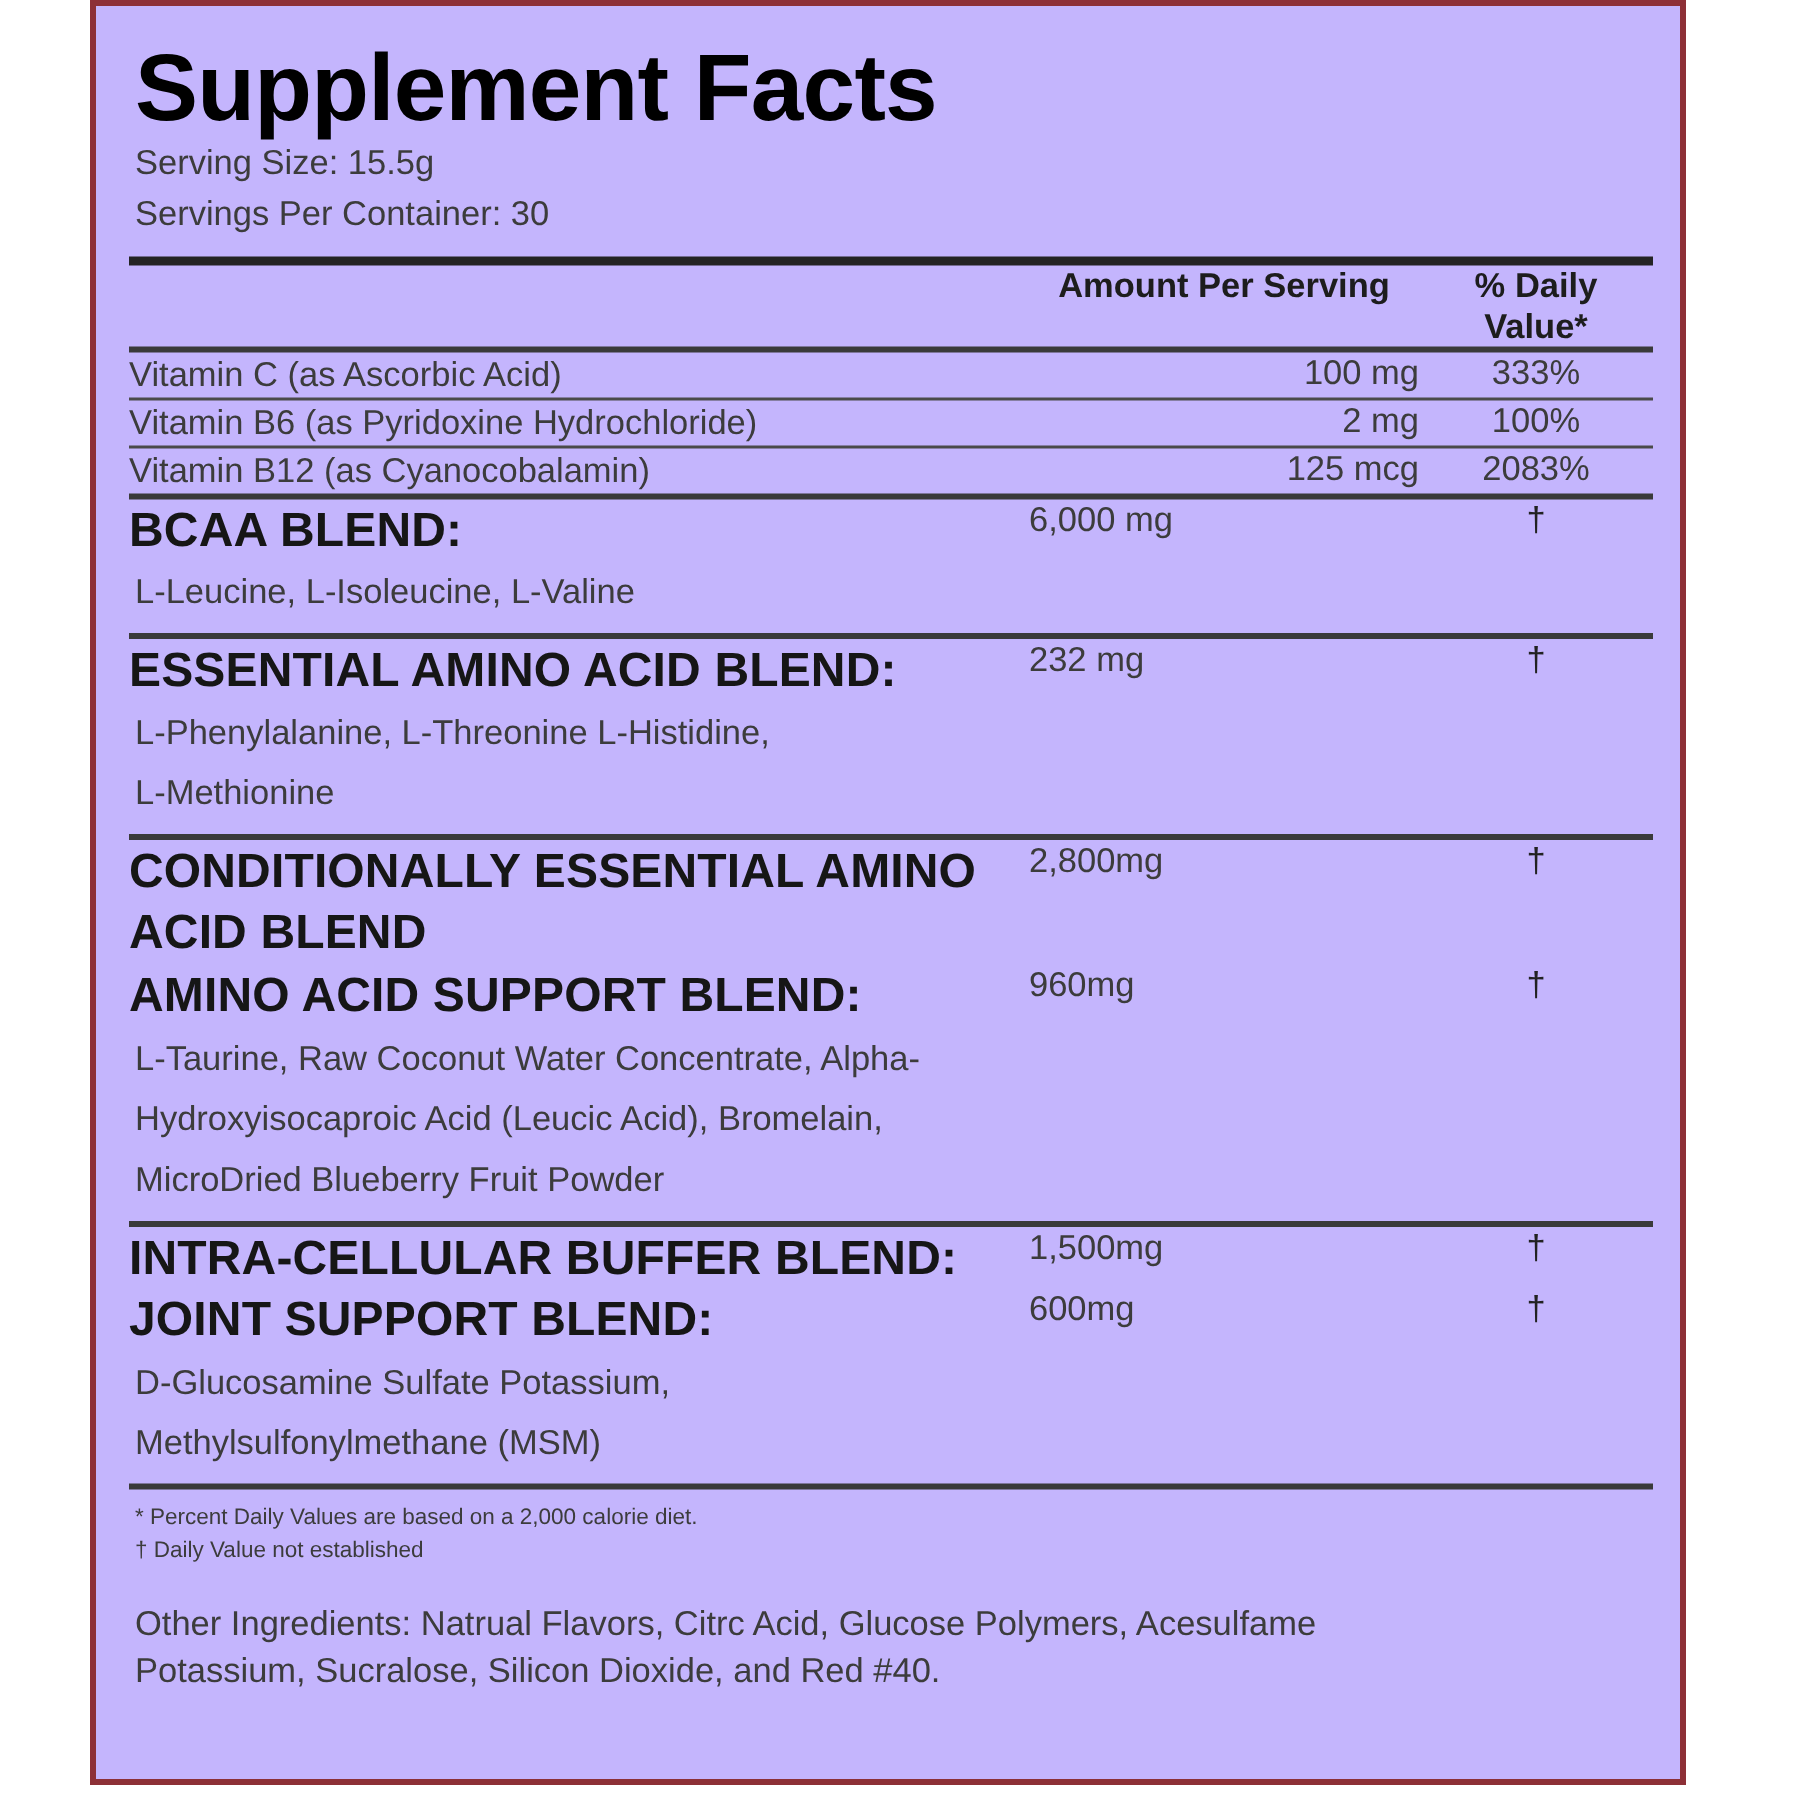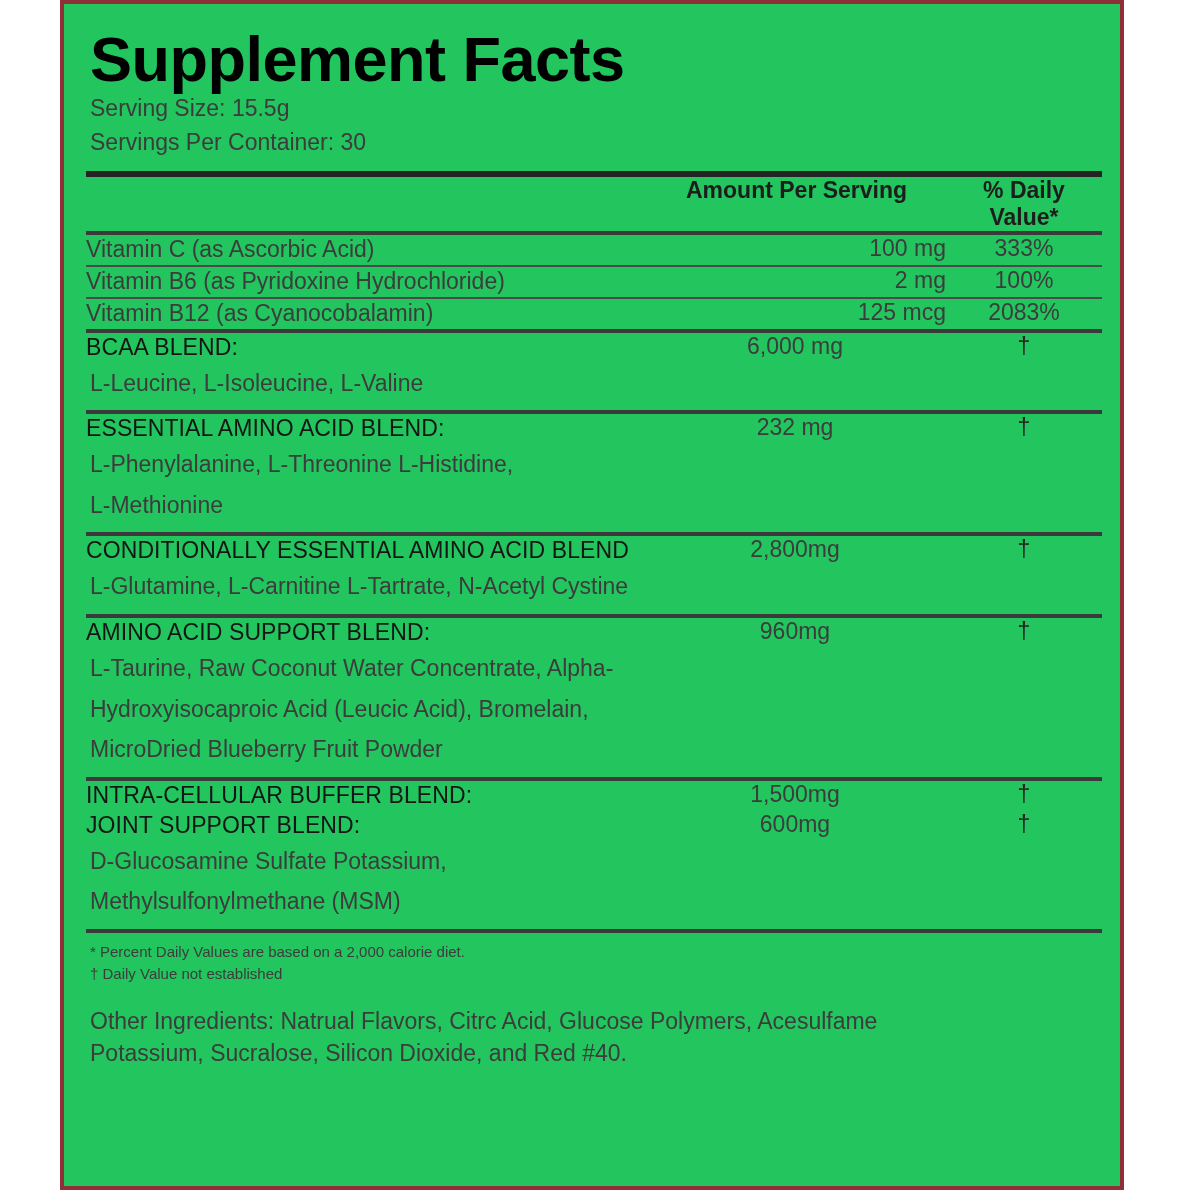--- a/index.html
+++ b/index.html
@@ -14,21 +14,21 @@
     overflow: hidden;
   }
 
   .label-frame {
     position: absolute;
     left: 60px;
     top: 0px;
     width: 1064px;
     height: 1190px;
     border: 4px solid #8d3037;
-    background: #22c55e;
+    background: #c4b5fd;
     box-sizing: border-box;
   }
 
   .label-inner {
     position: absolute;
     left: 22px;
     top: 14px;
     width: 1016px;
     height: 1160px;
   }
@@ -80,43 +80,43 @@
   .col-amount { width: 260px; }
   .col-dv     { width: 156px; }
 
   .hdr-cell {
     font-size: 23px;
     font-weight: bold;
     color: #1d1d1d;
     text-align: center;
     padding: 6px 0 7px 0;
   }
-  .hdr-amount { text-align: left; padding-right: 22px; }
+  .hdr-amount { text-align: center; padding-right: 22px; }
   .hdr-dv { text-align: center; }
 
   .row-name {
     font-size: 23px;
     color: #3c3c3c;
     padding: 5px 0 5px 4px;
     line-height: 1.3;
   }
   .row-name.bold {
-    font-weight: normal;
+    font-weight: bold;
     color: #161616;
-    font-size: 23px;
+    font-size: 32px;
     letter-spacing: 0.1px;
   }
   .row-amount {
     font-size: 23px;
     color: #3c3c3c;
     text-align: right;
     padding: 5px 22px 5px 0;
   }
   .row-amount.center {
-    text-align: center;
+    text-align: left;
     padding-right: 42px;
   }
   .row-dv {
     font-size: 23px;
     color: #3c3c3c;
     text-align: center;
     padding: 5px 0 5px 0;
   }
   .dagger {
     font-size: 23px;
@@ -237,27 +237,20 @@
           <div class="spacer-sm"></div>
           <div class="rule-med"></div>
         </td>
       </tr>
 
       <tr>
         <td class="row-name bold">CONDITIONALLY ESSENTIAL AMINO ACID BLEND</td>
         <td class="row-amount center">2,800mg</td>
         <td class="row-dv dagger">†</td>
       </tr>
-      <tr>
-        <td colspan="3">
-          <div class="sub-line">L-Glutamine, L-Carnitine L-Tartrate, N-Acetyl Cystine</div>
-          <div class="spacer-sm"></div>
-          <div class="rule-med"></div>
-        </td>
-      </tr>
 
       <tr>
         <td class="row-name bold">AMINO ACID SUPPORT BLEND:</td>
         <td class="row-amount center">960mg</td>
         <td class="row-dv dagger">†</td>
       </tr>
       <tr>
         <td colspan="3">
           <div class="sub-line">L-Taurine, Raw Coconut Water Concentrate, Alpha-</div>
           <div class="sub-line">Hydroxyisocaproic Acid (Leucic Acid), Bromelain,</div>

